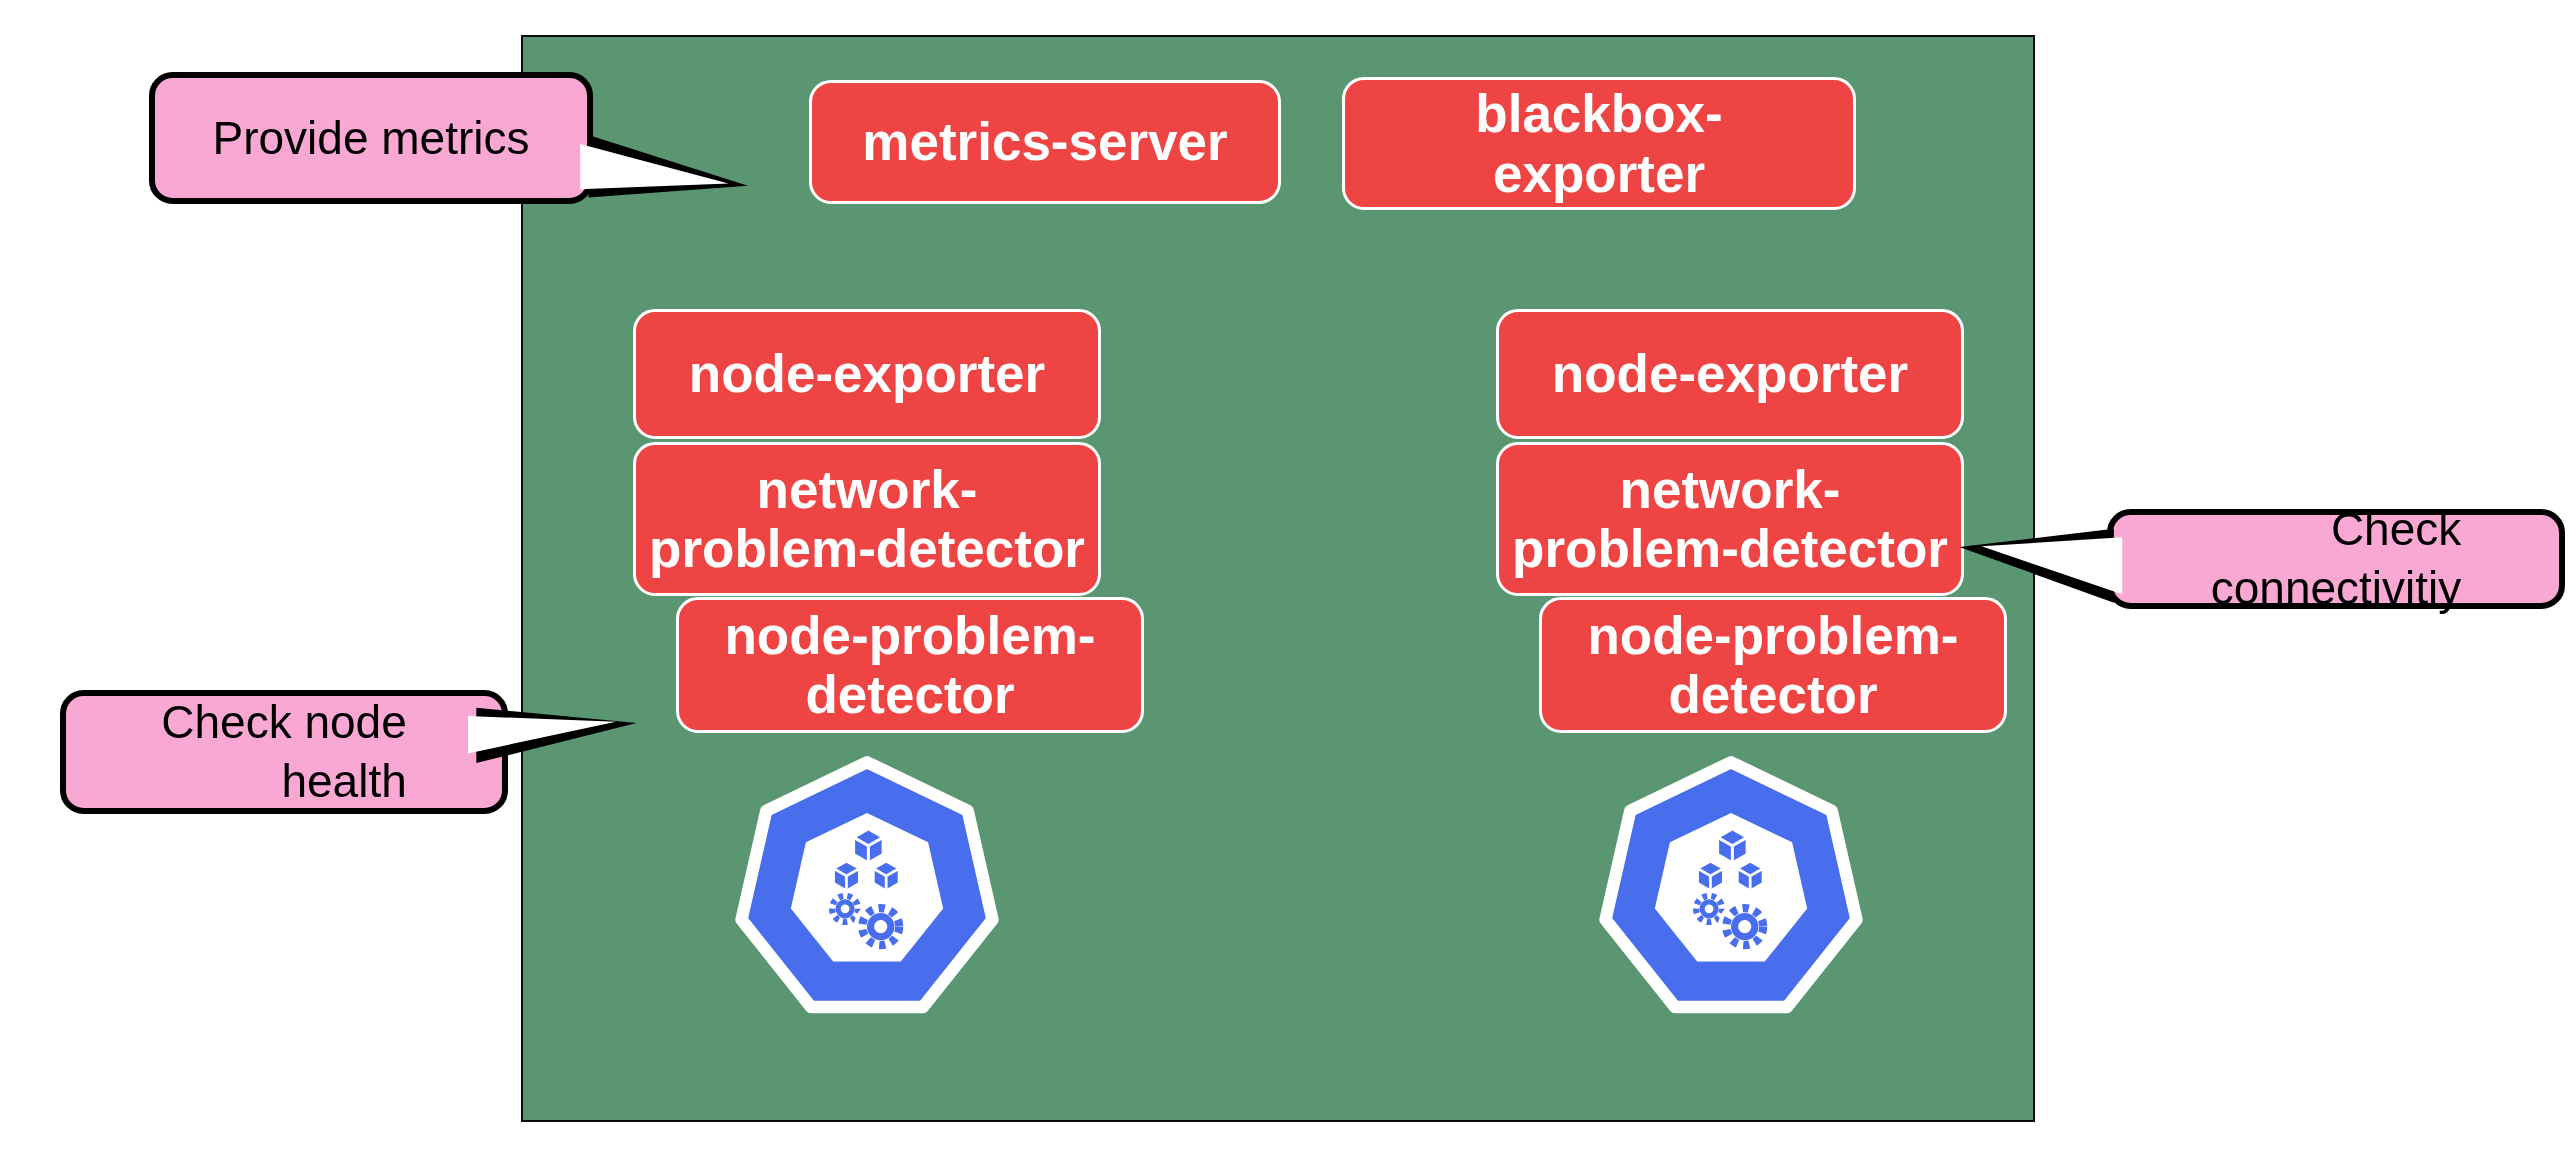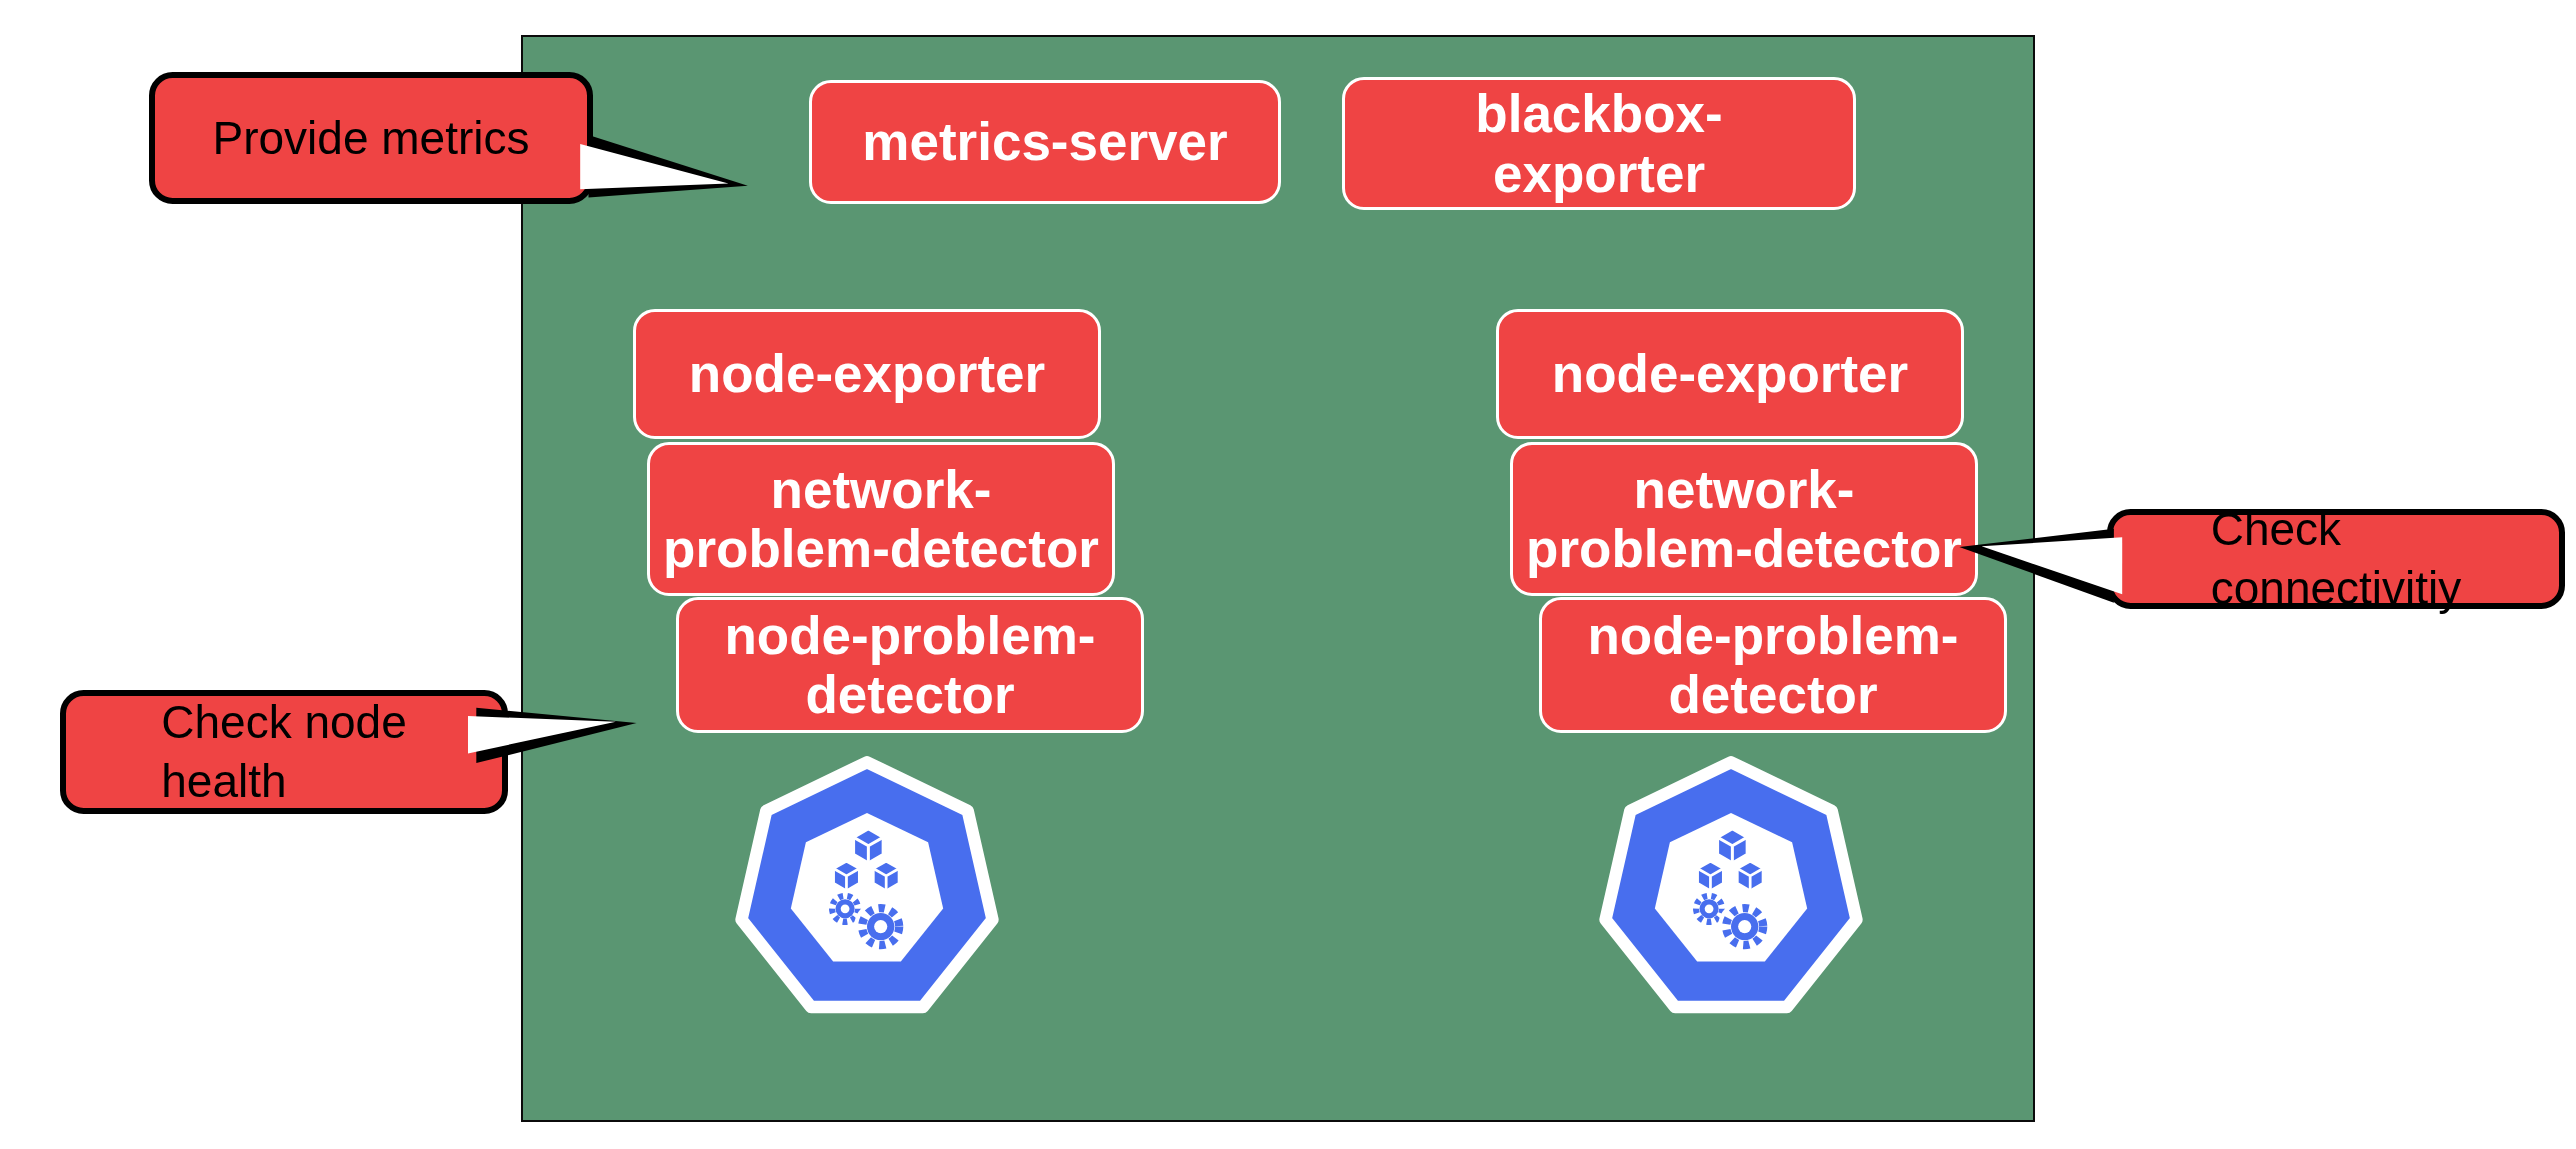--- a/index.html
+++ b/index.html
@@ -21,39 +21,39 @@
     background:#ef4444;border:3.5px solid #ffffff;border-radius:22px;
     color:#ffffff;font-weight:bold;font-size:53px;line-height:1.12;
     display:flex;align-items:center;justify-content:center;text-align:center;
     white-space:pre-line;
   }
   .comp-metrics{left:286px;top:43px;width:472px;height:124px;}
   .comp-blackbox{left:819px;top:40px;width:514px;height:133px;}
   .col-left{left:110px;width:468px;}
   .col-right{left:973px;width:468px;}
   .row-node-exporter{top:272px;height:130px;}
-  .row-network{top:405px;height:154px;margin-left:14px;}
+  .row-network{top:405px;height:154px;}
   .row-node-problem{top:560px;height:136px;margin-left:43px;}
   
   .k8s{position:absolute;width:292px;height:274px;}
   .k8s-left{left:198px;top:717px;}
   .k8s-right{left:1062px;top:717px;}
   
   .cluster-label{
     position:absolute;right:19.4px;top:1012px;
     color:#ffffff;font-size:46px;white-space:nowrap;
   }
   .cluster-label .b{font-weight:bold;}
   .cluster-label .r{font-weight:normal;margin-left:0.28em;}
   
   .callout{
     position:absolute;box-sizing:border-box;
-    background:#ef4444;border:6.2px solid #000000;border-radius:23.6px;
+    background:#f9a8d4;border:6.2px solid #000000;border-radius:23.6px;
     color:#000000;font-size:46px;line-height:1.28;
-    display:flex;align-items:center;justify-content:center;text-align:left;
+    display:flex;align-items:center;justify-content:center;text-align:right;
     white-space:pre-line;z-index:5;
   }
   .callout-provide{left:149px;top:72px;width:444px;height:132px;}
   .callout-health{left:36px;top:690px;width:448px;height:124px;margin-left:24px;}
   .callout-connect{left:2107px;top:509px;width:458px;height:100px;}
   .tail{position:absolute;z-index:6;pointer-events:none;}
 </style>
 </head>
 <body>
 

